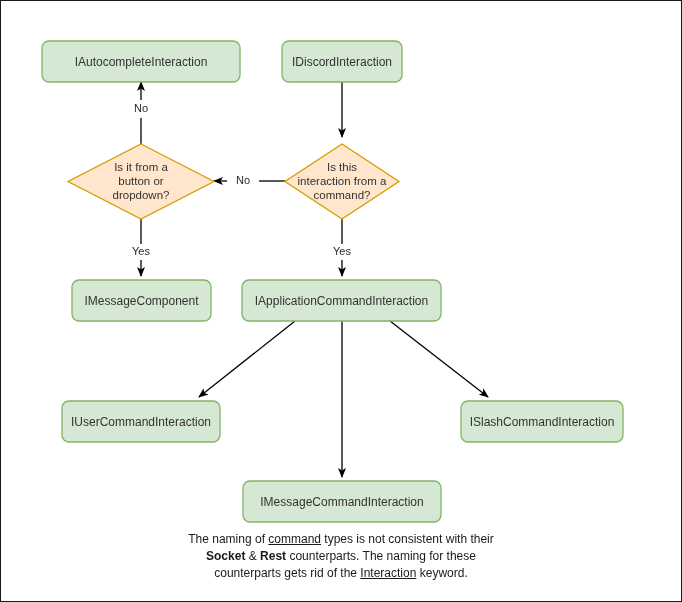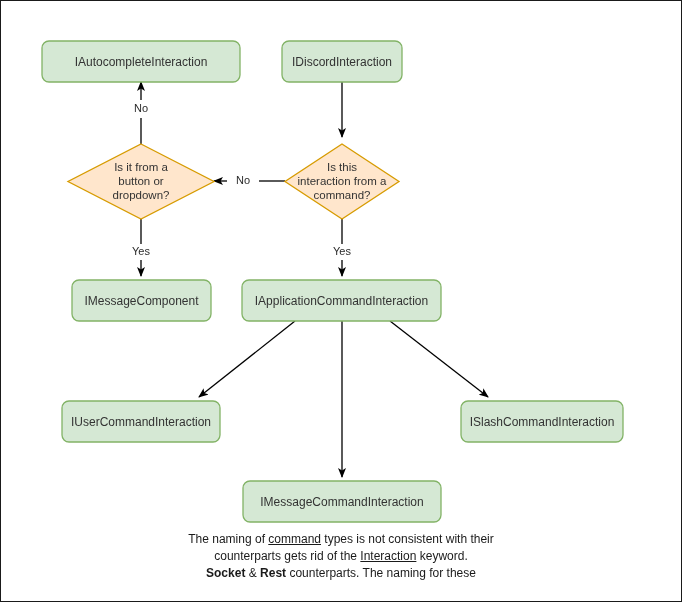--- a/index.html
+++ b/index.html
@@ -174,17 +174,17 @@
     </g>
 
     <g>
       <rect class="proc-box" x="242" y="480" width="198" height="41" rx="7" ry="7"></rect>
       <text class="node-label" x="341" y="501.5">IMessageCommandInteraction</text>
     </g>
   </svg>
 
   <div id="caption">
     <div><span>The naming of </span><span class="u">command</span><span> types is not consistent with their</span></div>
+    <div><span class="b">Socket</span><span> &amp; </span><span class="b">Rest</span><span> counterparts. The naming for these</span></div>
     <div><span>counterparts gets rid of the </span><span class="u">Interaction</span><span> keyword.</span></div>
-    <div><span class="b">Socket</span><span> &amp; </span><span class="b">Rest</span><span> counterparts. The naming for these</span></div>
   </div>
 
 </div>
 
 </body></html>

